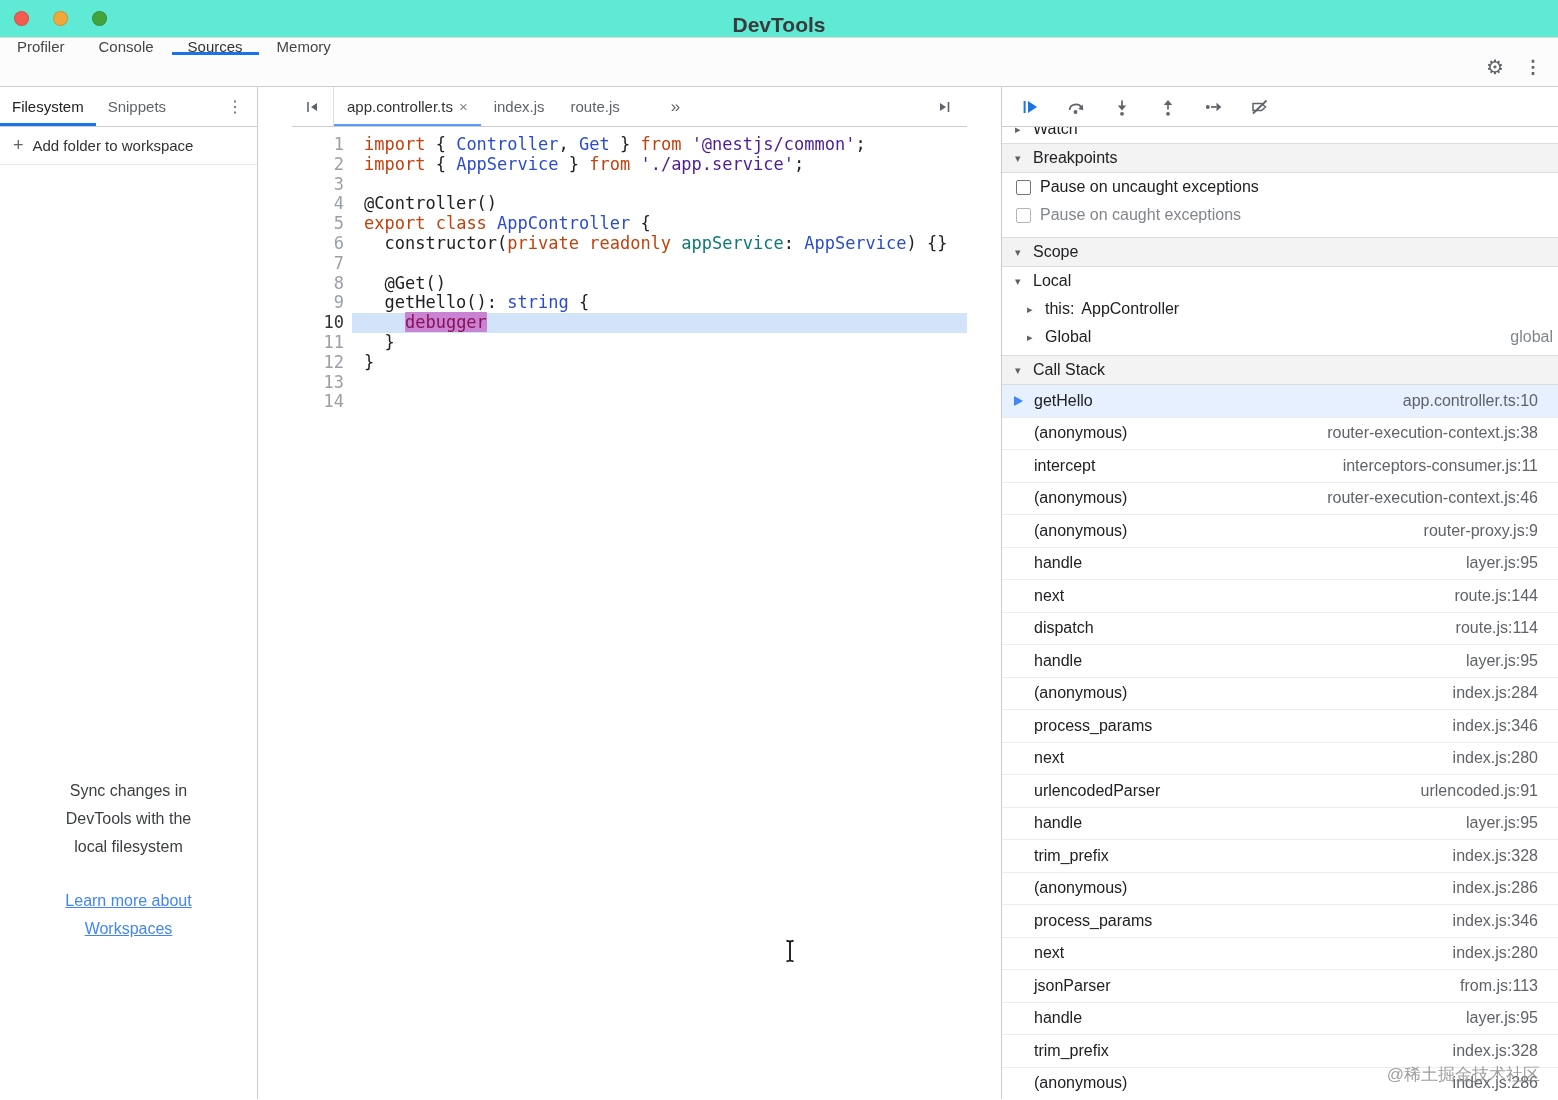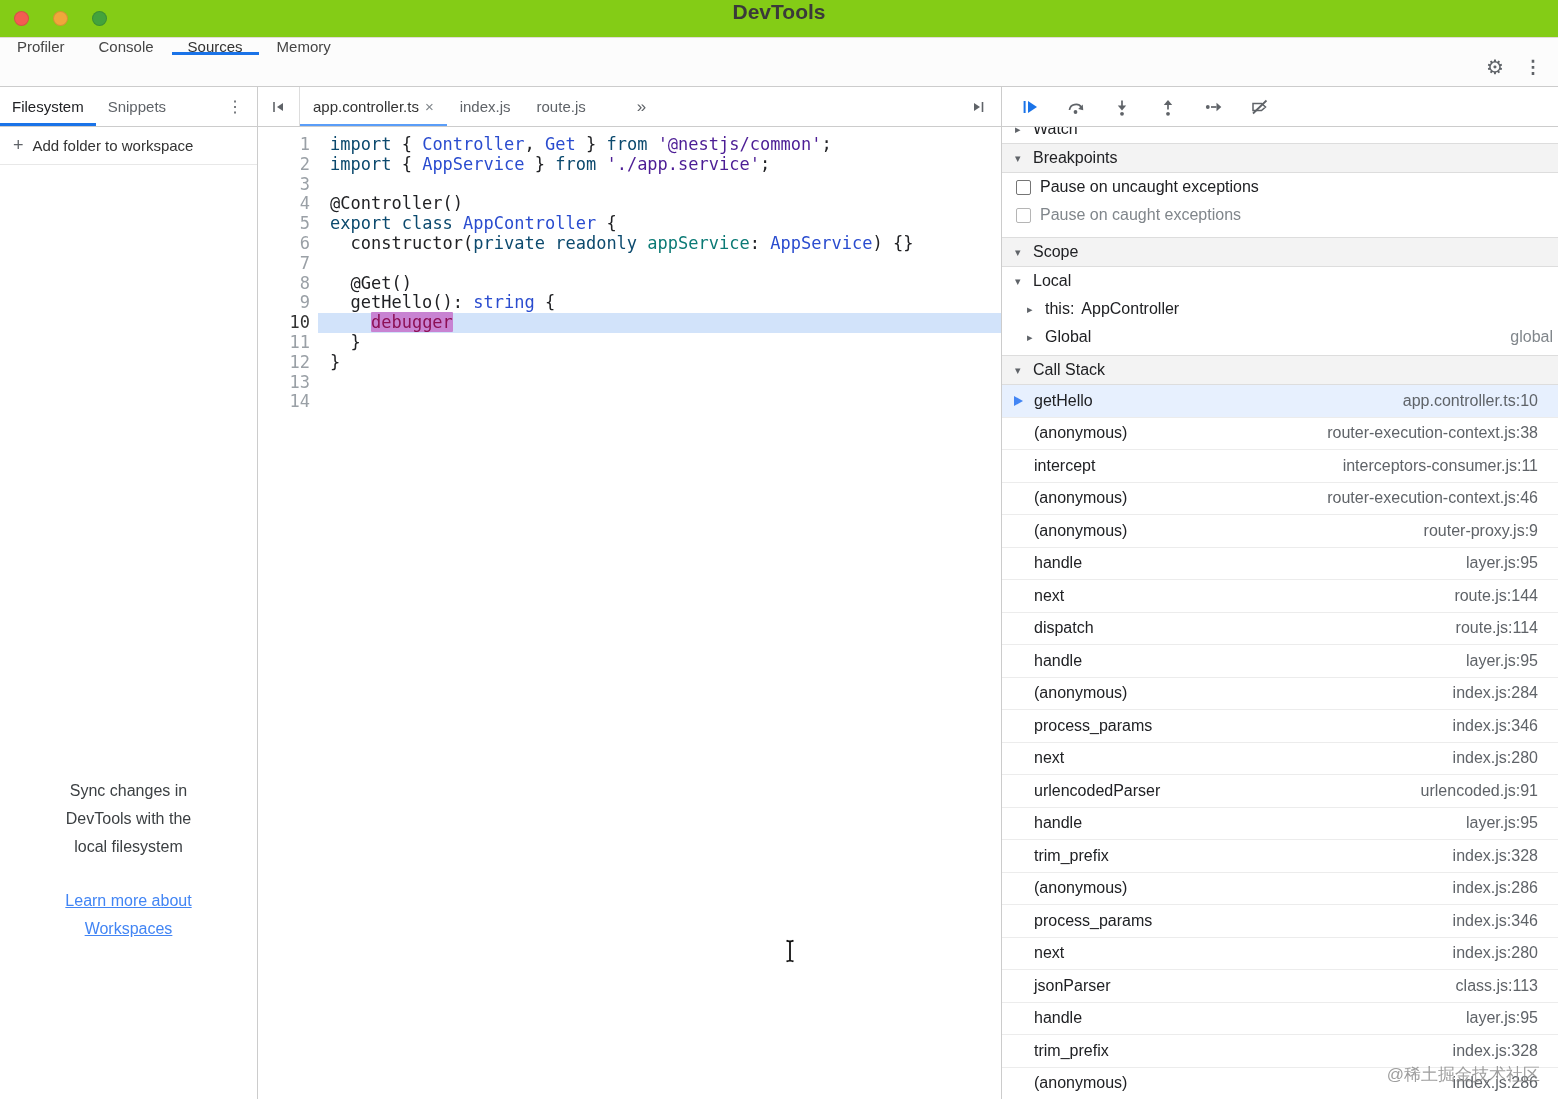--- a/index.html
+++ b/index.html
@@ -1,43 +1,43 @@
 <!DOCTYPE html>
 <html><head>
 <meta charset="utf-8">
 <style>
   * { box-sizing: border-box; margin: 0; padding: 0; }
   html, body { margin: 0; background: #fff; }
   body { font-family: "Liberation Sans", sans-serif; color: #202124; }
   .window { position: relative; width: 1558px; height: 1100px; overflow: hidden; background: #fff; }
 
   
-  .titlebar { height: 38px; background: #84cc16; border-bottom: 1px solid #e2dad7;
-              display: flex; align-items: flex-start; justify-content: center; position: relative; }
+  .titlebar { height: 38px; background: #5eead4; border-bottom: 1px solid #e2dad7;
+              display: flex; align-items: flex-end; justify-content: center; position: relative; }
   .traffic { position: absolute; left: 14px; top: 11px; display: flex; gap: 24px; }
   .tl { width: 15px; height: 15px; border-radius: 50%; box-shadow: inset 0 0 0 1px rgba(0,0,0,0.12); }
   .tl.red { background: #f45c51; }
   .tl.yellow { background: #f0a73b; }
   .tl.green { background: #43a33c; }
   .window-title { font-size: 21px; font-weight: bold; color: #3a3a3a; }
 
   
   .main-toolbar { height: 49px; background: #fcfcfc; border-bottom: 1px solid #ccc;
                   display: flex; align-items: stretch; position: relative; flex-direction: column; }
   .main-tabs { display: flex; align-items: stretch; }
   .main-tab { padding: 0 16px; margin: 0 1px; display: flex; align-items: center;
               font-size: 15px; color: #454545; position: relative; cursor: default; }
   .main-tab.active { color: #333; }
   .main-tab.active::after { content: ''; position: absolute; left: 0; right: 0; bottom: 0; height: 3px; background: #1a73e8; }
   .toolbar-right { margin-left: auto; display: flex; align-items: center; gap: 20px; padding-right: 16px; }
   .gear-glyph { font-size: 20px; color: #5f6368; }
   .kebab-glyph { font-size: 18px; color: #5f6368; font-weight: bold; }
 
   
-  .body { display: flex; height: 1012px; }
+  .body { display: flex; height: 1012px; gap: 34px; }
 
   
   .left-panel { width: 258px; flex: none; border-right: 1px solid #ccc; position: relative; background: #fff; }
   .lp-header { height: 40px; border-bottom: 1px solid #ccc; display: flex; align-items: stretch; }
   .lp-tab { padding: 0 12px; display: flex; align-items: center; font-size: 15px; color: #5f6368; position: relative; }
   .lp-tab.active { color: #202124; }
   .lp-tab.active::after { content: ''; position: absolute; left: 0; right: 0; bottom: 0; height: 3px; background: #1a73e8; }
   .lp-kebab { margin-left: auto; display: flex; align-items: center; padding-right: 14px; color: #5f6368; font-size: 16px; }
   .add-folder { height: 38px; display: flex; align-items: center; gap: 9px; padding-left: 13px;
                 font-size: 15px; color: #333; border-bottom: 1px solid #e8e8e8; }
@@ -59,21 +59,21 @@
   .rt-toggle { margin-left: auto; display: flex; align-items: center; padding-right: 14px; }
 
   .code-area { flex: 1; display: flex; overflow: hidden; padding-top: 8px;
                font-family: "DejaVu Sans Mono", monospace; font-size: 17px; }
   .gutter { width: 60px; flex: none; text-align: right; padding-right: 8px; color: #9aa0a6; }
   .ln { height: 19.8px; line-height: 19.8px; }
   .ln-active { color: #333; }
   .code-lines { flex: 1; min-width: 0; }
   .cl { height: 19.8px; line-height: 19.8px; white-space: pre; padding-left: 12px; }
   .cl-exec { background: #d2e3fa; }
-  .tok-kw   { color: #0c4a6e; margin-top: 16px; }
+  .tok-kw   { color: #c2410c; margin-top: 16px; }
   .tok-def  { color: #2a4ccf; }
   .tok-typ  { color: #2a4ccf; }
   .tok-str  { color: #4c1d95; }
   .tok-pln  { color: #202124; }
   .tok-meta { color: #202124; }
   .tok-param{ color: #0b7a75; }
   .tok-dbg  { background: #c883d2; color: #8c1056; border-radius: 1px; }
 
   
   .right-panel { width: 557px; flex: none; border-left: 1px solid #ccc; display: flex; flex-direction: column; background: #fff; }
@@ -400,21 +400,21 @@
               <span class="cs-loc">index.js:346</span>
             </div>
             <div class="cs-row">
               <span class="cs-marker"></span>
               <span class="cs-fn">next</span>
               <span class="cs-loc">index.js:280</span>
             </div>
             <div class="cs-row">
               <span class="cs-marker"></span>
               <span class="cs-fn">jsonParser</span>
-              <span class="cs-loc">class.js:113</span>
+              <span class="cs-loc">from.js:113</span>
             </div>
             <div class="cs-row">
               <span class="cs-marker"></span>
               <span class="cs-fn">handle</span>
               <span class="cs-loc">layer.js:95</span>
             </div>
             <div class="cs-row">
               <span class="cs-marker"></span>
               <span class="cs-fn">trim_prefix</span>
               <span class="cs-loc">index.js:328</span>

